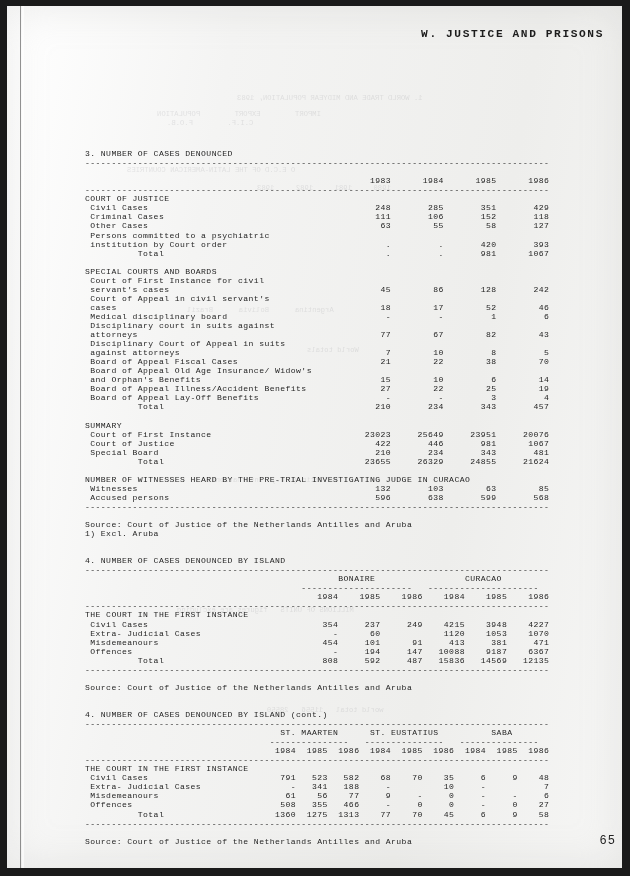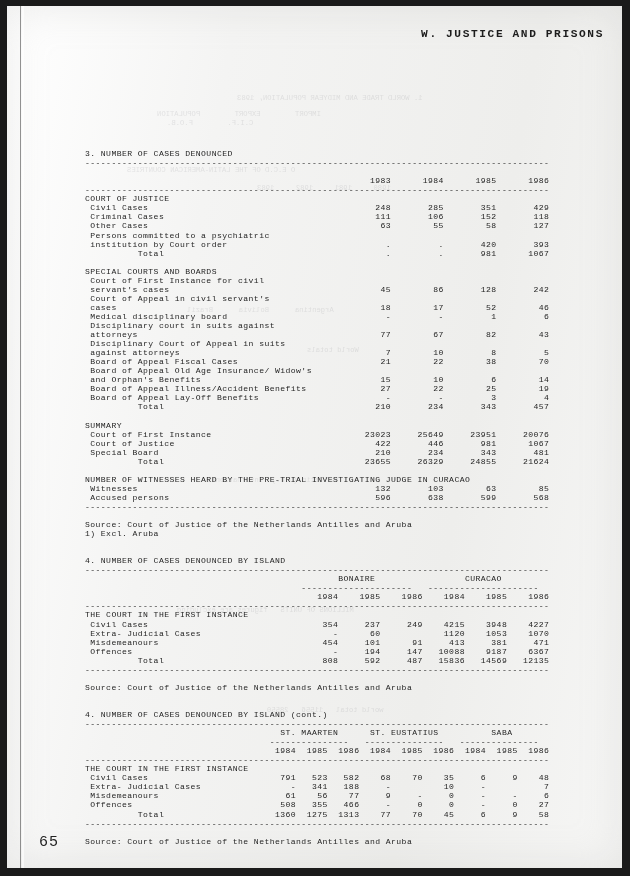--- a/index.html
+++ b/index.html
@@ -99,22 +99,22 @@
     line-height: 9.05px;
     letter-spacing: 0.42px;
     color: #1f1f1f;
     white-space: pre;
   }
   .pagenum {
     position: absolute;
     left: 14px;
     right: 0;
     top: 828px;
-    text-align: left;
-    font-size: 15px;
+    text-align: right;
+    font-size: 12px;
     color: #222;
     letter-spacing: 1px;
   }
 </style>
 </head>
 <body>
 
 <div class="page">
   <div class="paper">
 

